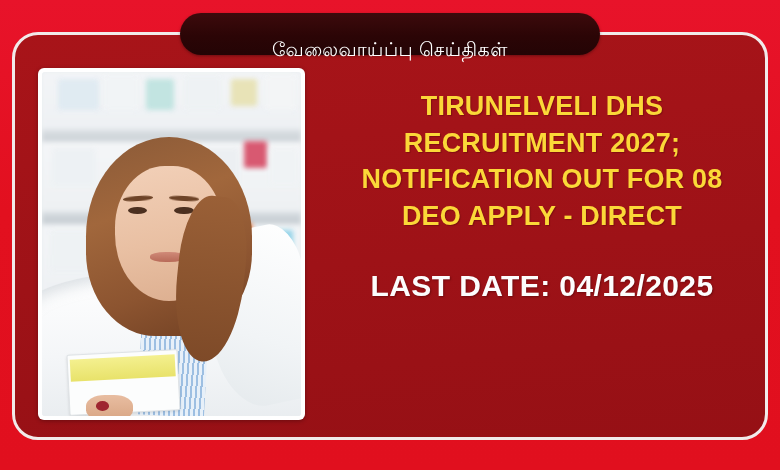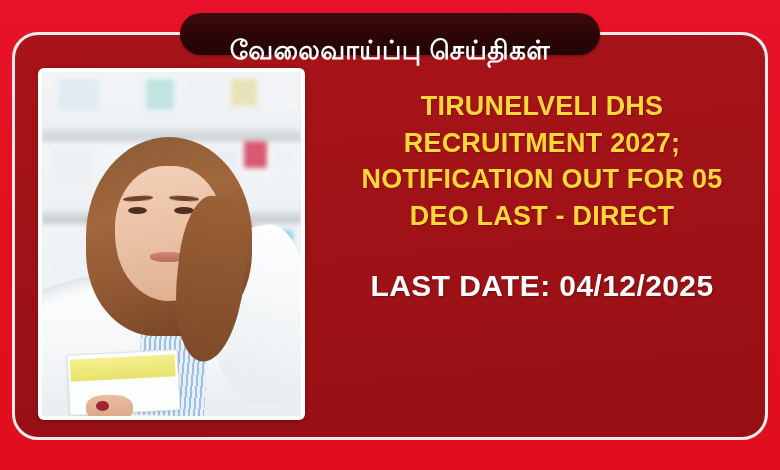--- a/index.html
+++ b/index.html
@@ -50,22 +50,22 @@
     background: linear-gradient(180deg, #3d0a0c 0%, #2b0506 55%, #240405 100%);
     display: flex;
     align-items: center;
     justify-content: center;
     z-index: 5;
     box-shadow: 0 1px 3px rgba(0,0,0,0.35);
   }
   .banner-text {
     color: #ffffff;
     font-family: "Liberation Sans", "DejaVu Sans", sans-serif;
-    font-size: 26px;
-    font-weight: bold;
+    font-size: 19px;
+    font-weight: normal;
     letter-spacing: 0.5px;
     line-height: 1;
     white-space: nowrap;
     margin-top: 31px;
   }
 
   
   .photo-card {
     position: absolute;
     left: 38px;
@@ -355,20 +355,20 @@
       </div>
 
       <div class="photo-blur-overlay"></div>
     </div>
   </div>
 
   <div class="text-col">
     <h1 class="headline">
       <span class="headline-line">TIRUNELVELI DHS</span>
       <span class="headline-line">RECRUITMENT 2027;</span>
-      <span class="headline-line">NOTIFICATION OUT FOR 05</span>
-      <span class="headline-line">DEO LAST - DIRECT</span>
+      <span class="headline-line">NOTIFICATION OUT FOR 08</span>
+      <span class="headline-line">DEO APPLY - DIRECT</span>
     </h1>
 
     <div class="lastdate">LAST DATE:  04/12/2025</div>
   </div>
 
 </div>
 
 </body></html>

